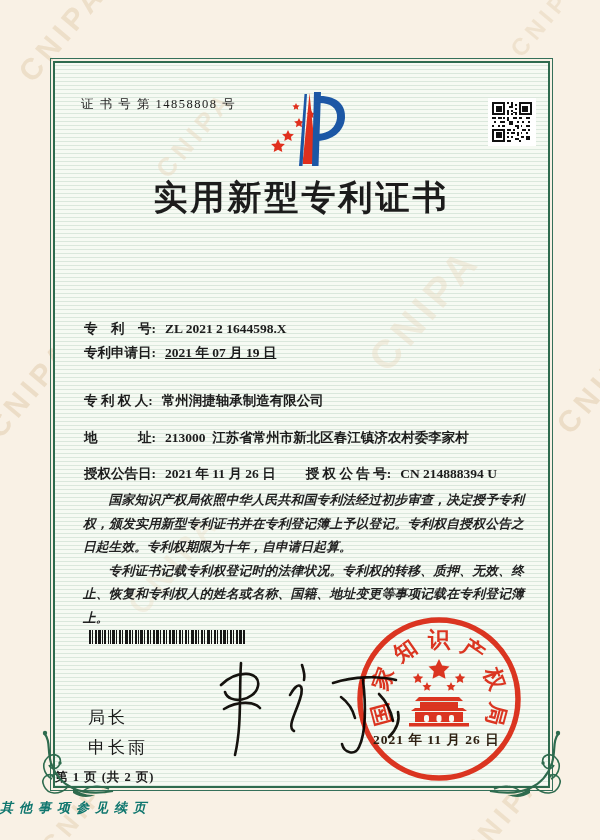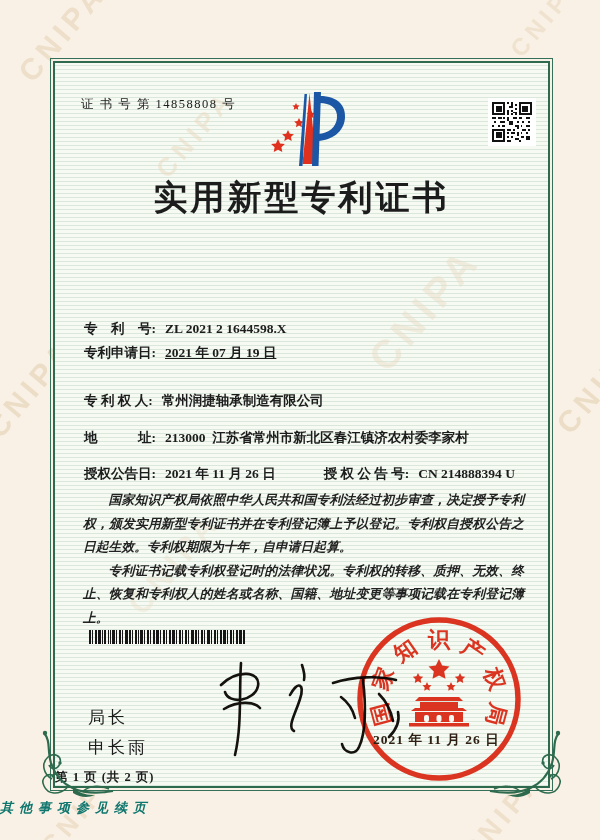--- a/index.html
+++ b/index.html
@@ -37,21 +37,21 @@
   .logo{position:absolute;left:213px;top:27px;width:82px;height:84px;}
   .qr{position:absolute;left:433px;top:35px;width:48px;height:48px;background:#fff;
       display:flex;align-items:center;justify-content:center;}
   .title{position:absolute;left:0;right:0;top:112px;text-align:center;
       font-size:34px;font-weight:bold;letter-spacing:3px;}
   
   .field-row{position:absolute;left:29px;right:16px;height:20px;font-size:13.5px;
       font-weight:bold;white-space:nowrap;}
   .field-label{display:inline-block;white-space:pre;}
   .field-value{white-space:pre;margin-left:9px;}
-  .grant-pair{margin-left:48px;}
+  .grant-pair{margin-left:30px;}
   
   .legal{position:absolute;left:28px;right:24px;top:426px;
       font-size:12.8px;line-height:23.5px;text-align:justify;
       font-style:italic;font-weight:bold;color:#222;}
   .legal p{margin:0;text-indent:2em;}
   
   .barcode{position:absolute;left:34px;top:567px;width:158px;height:14px;}
   
   .signer{position:absolute;left:33px;top:640px;font-family:"Liberation Sans","DejaVu Sans",sans-serif;
       font-weight:normal;font-size:17px;letter-spacing:3px;line-height:30px;color:#1b1b1b;}

